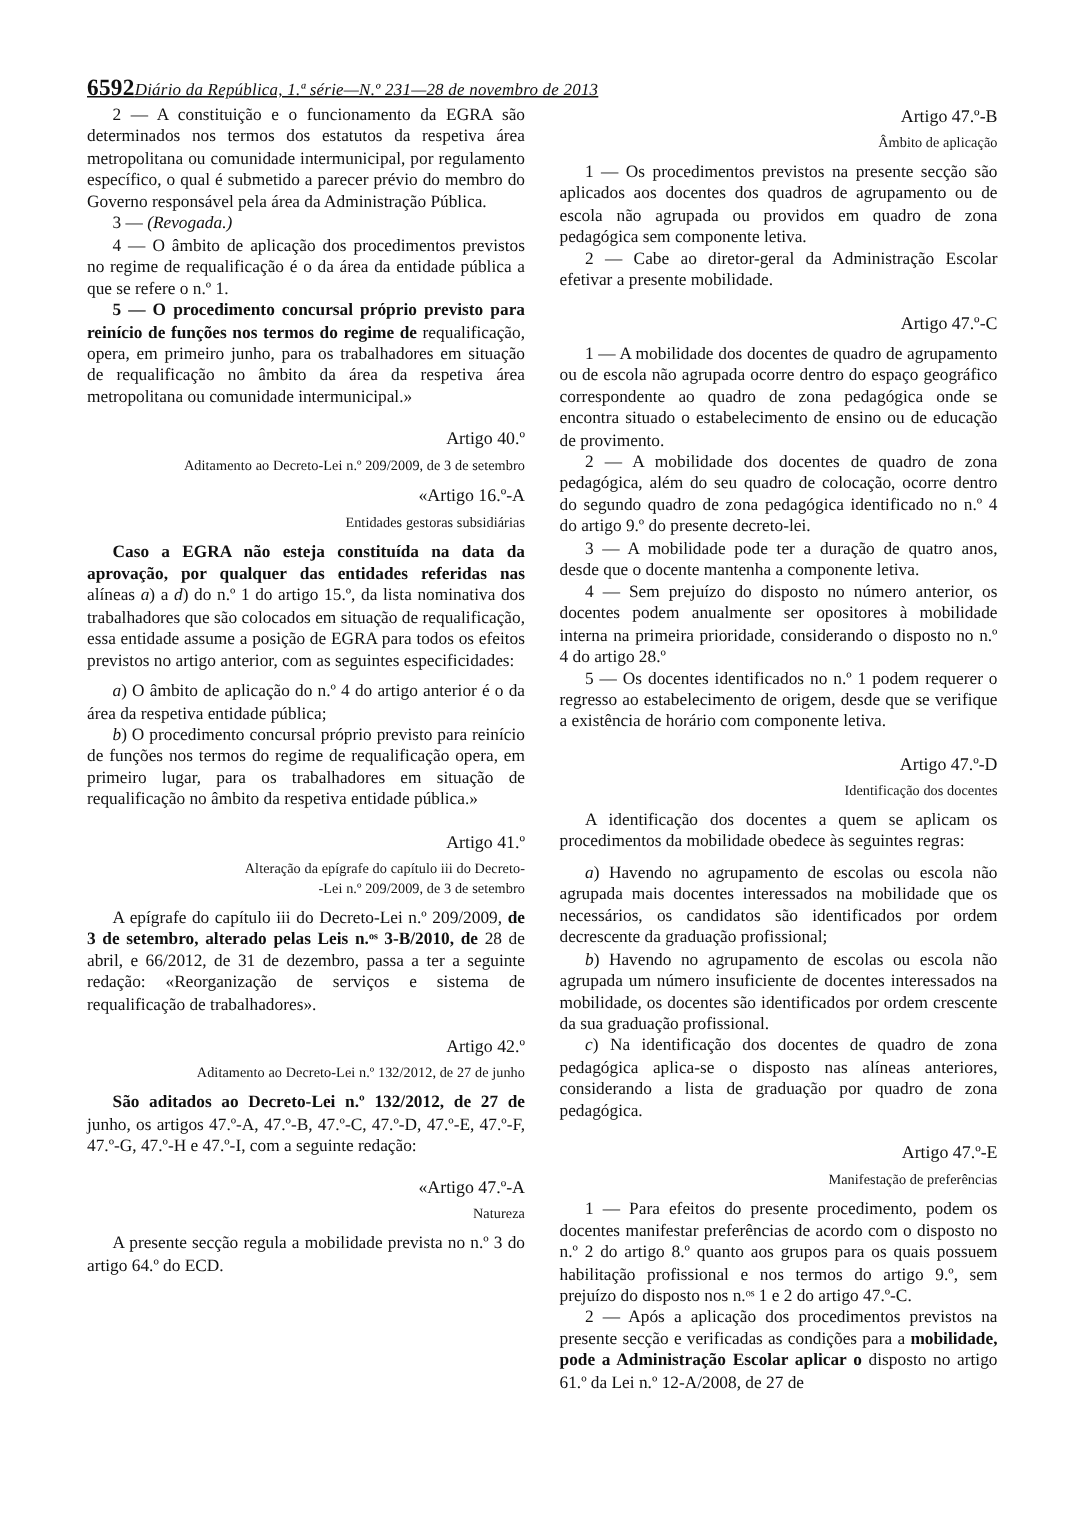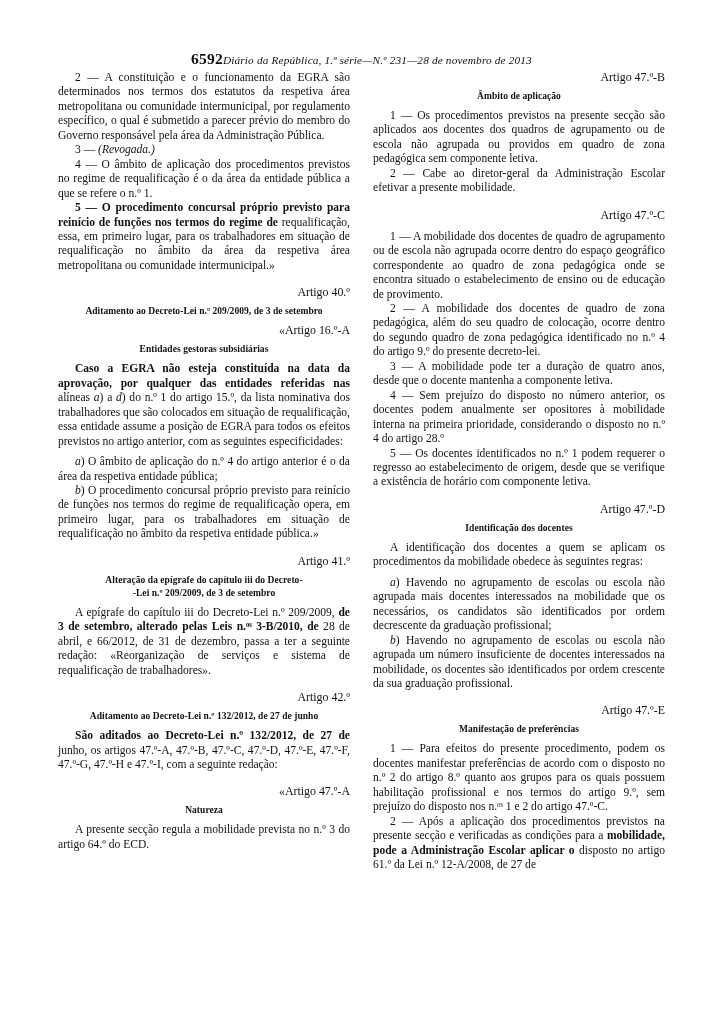--- a/index.html
+++ b/index.html
@@ -26,21 +26,22 @@
 
   
   .running-head {
     position: absolute;
     top: 50px;
     left: 58px;
     right: 58px;
     height: 20px;
     display: flex;
     align-items: baseline;
-    justify-content: center;
+    justify-content: flex-start;
+    text-decoration: underline;
   }
   .folio {
     font-family: "Liberation Serif", "DejaVu Serif", serif;
     font-weight: bold;
     font-size: 15.5px;
     letter-spacing: 0.2px;
   }
   .head-title {
     font-style: italic;
     font-size: 11.3px;
@@ -80,23 +81,23 @@
     text-align: right;
     text-indent: 0;
     font-size: 11.9px;
     line-height: 15px;
   }
   .art + .sub {
     margin-top: 5px;
   }
   .sub {
     margin: 6px 0 0 0;
-    text-align: center;
+    text-align: right;
     text-indent: 0;
-    font-weight: bold;
+    font-weight: normal;
     font-size: 9.5px;
     line-height: 12px;
     letter-spacing: 0.05px;
   }
   .sub + p, .art + p {
     margin-top: 6px;
   }
   .spacer-s { height: 6px; }
   b, .b { font-weight: bold; }
   i, .i { font-style: italic; }
@@ -114,21 +115,21 @@
   <div class="columns">
 
     <div class="col">
 
       <p class="ind">2 — A constituição e o funcionamento da EGRA são determinados nos termos dos estatutos da respetiva área metropolitana ou comunidade intermunicipal, por regulamento específico, o qual é submetido a parecer prévio do membro do Governo responsável pela área da Administração Pública.</p>
 
       <p class="ind"><span>3 — </span><i>(Revogada.)</i></p>
 
       <p class="ind">4 — O âmbito de aplicação dos procedimentos previstos no regime de requalificação é o da área da entidade pública a que se refere o n.º 1.</p>
 
-      <p class="ind"><b>5 — O procedimento concursal próprio previsto para reinício de funções nos termos do regime de</b> <span>requalificação, essa, em primeiro lugar, para os trabalhadores em situação de requalificação no âmbito da área da respetiva área metropolitana ou comunidade intermunicipal.»</span></p>
+      <p class="ind"><b>5 — O procedimento concursal próprio previsto para reinício de funções nos termos do regime de</b> <span>requalificação, opera, em primeiro junho, para os trabalhadores em situação de requalificação no âmbito da área da respetiva área metropolitana ou comunidade intermunicipal.»</span></p>
 
       <p class="art">Artigo 40.º</p>
       <p class="sub">Aditamento ao Decreto-Lei n.º 209/2009, de 3 de setembro</p>
 
 
       <p class="art">«Artigo 16.º-A</p>
       <p class="sub">Entidades gestoras subsidiárias</p>
 
       <p class="ind"><b>Caso a EGRA não esteja constituída na data da aprovação, por qualquer das entidades referidas nas</b> <span>alíneas </span><i>a</i><span>) a </span><i>d</i><span>) do n.º 1 do artigo 15.º, da lista nominativa dos trabalhadores que são colocados em situação de requalificação, essa entidade assume a posição de EGRA para todos os efeitos previstos no artigo anterior, com as seguintes especificidades:</span></p>
 
@@ -176,20 +177,21 @@
       <p class="sub">Identificação dos docentes</p>
 
       <p class="ind">A identificação dos docentes a quem se aplicam os procedimentos da mobilidade obedece às seguintes regras:</p>
 
       <div class="spacer-s"></div>
 
       <p class="ind"><i>a</i><span>) Havendo no agrupamento de escolas ou escola não agrupada mais docentes interessados na mobilidade que os necessários, os candidatos são identificados por ordem decrescente da graduação profissional;</span></p>
 
       <p class="ind"><i>b</i><span>) Havendo no agrupamento de escolas ou escola não agrupada um número insuficiente de docentes interessados na mobilidade, os docentes são identificados por ordem crescente da sua graduação profissional.</span></p>
 
+      <p class="ind"><i>c</i><span>) Na identificação dos docentes de quadro de zona pedagógica aplica-se o disposto nas alíneas anteriores, considerando a lista de graduação por quadro de zona pedagógica.</span></p>
 
       <p class="art">Artigo 47.º-E</p>
       <p class="sub">Manifestação de preferências</p>
 
       <p class="ind">1 — Para efeitos do presente procedimento, podem os docentes manifestar preferências de acordo com o disposto no n.º 2 do artigo 8.º quanto aos grupos para os quais possuem habilitação profissional e nos termos do artigo 9.º, sem prejuízo do disposto nos n.ᵒˢ 1 e 2 do artigo 47.º-C.</p>
 
       <p class="ind"><span>2 — Após a aplicação dos procedimentos previstos na presente secção e verificadas as condições para a </span><b>mobilidade, pode a Administração Escolar aplicar o</b><span> disposto no artigo 61.º da Lei n.º 12-A/2008, de 27 de</span></p>
 
     </div>
 

